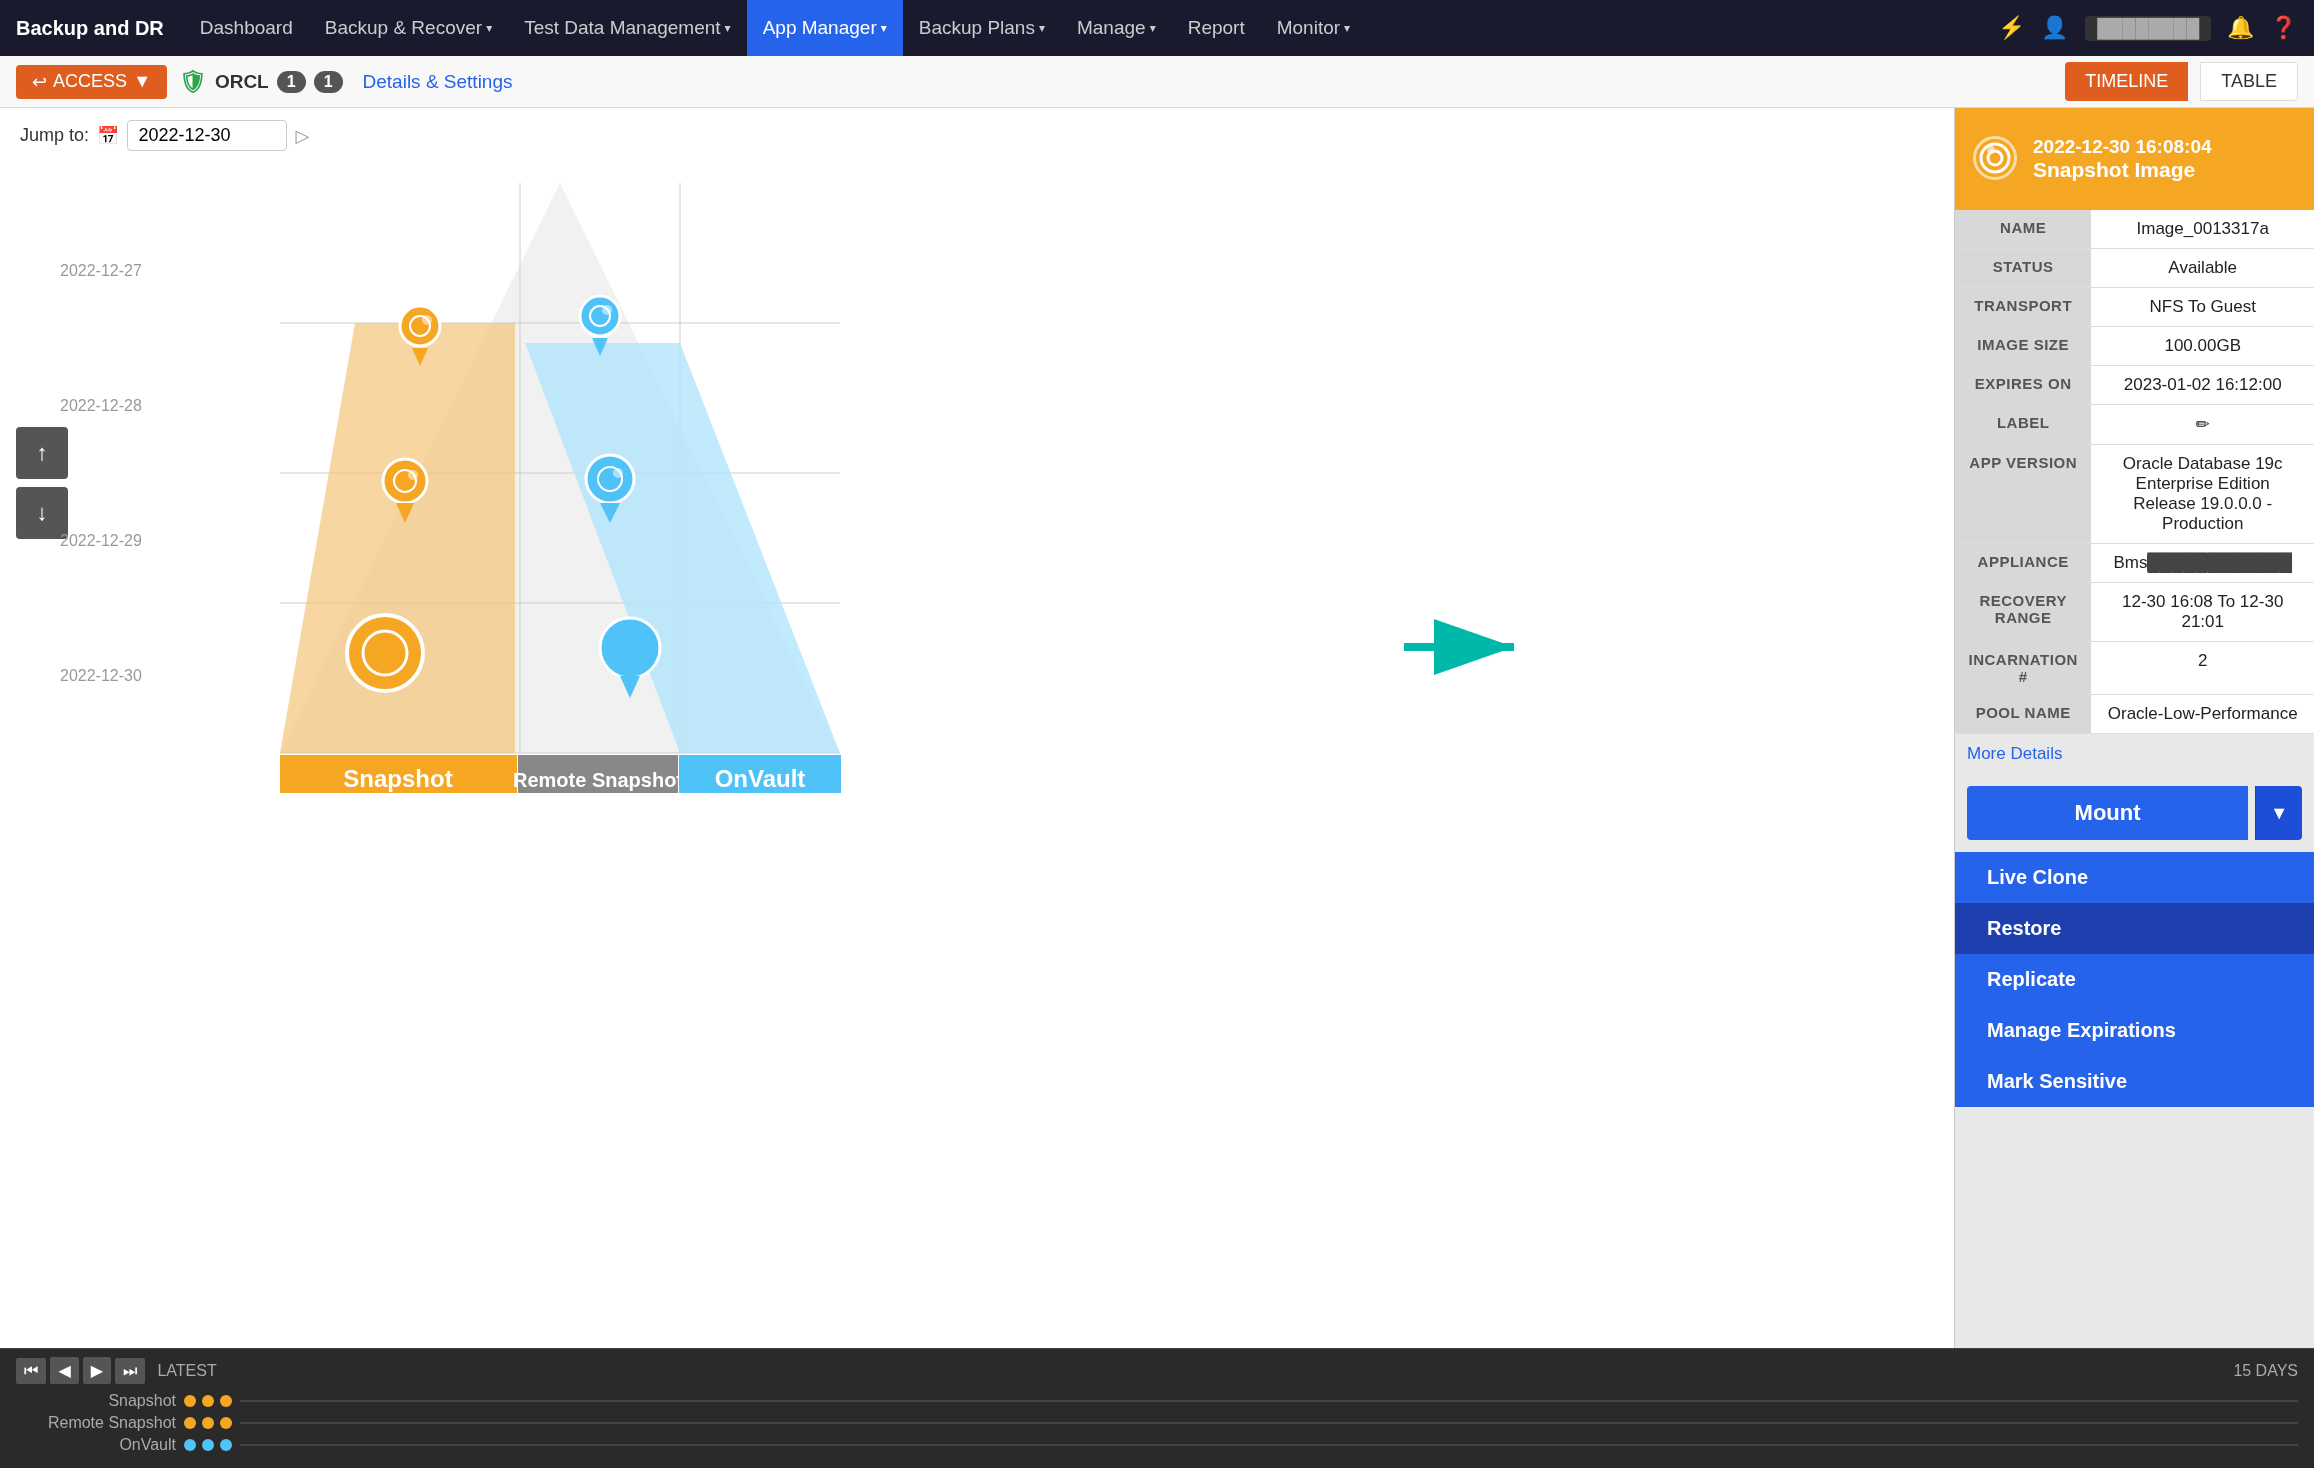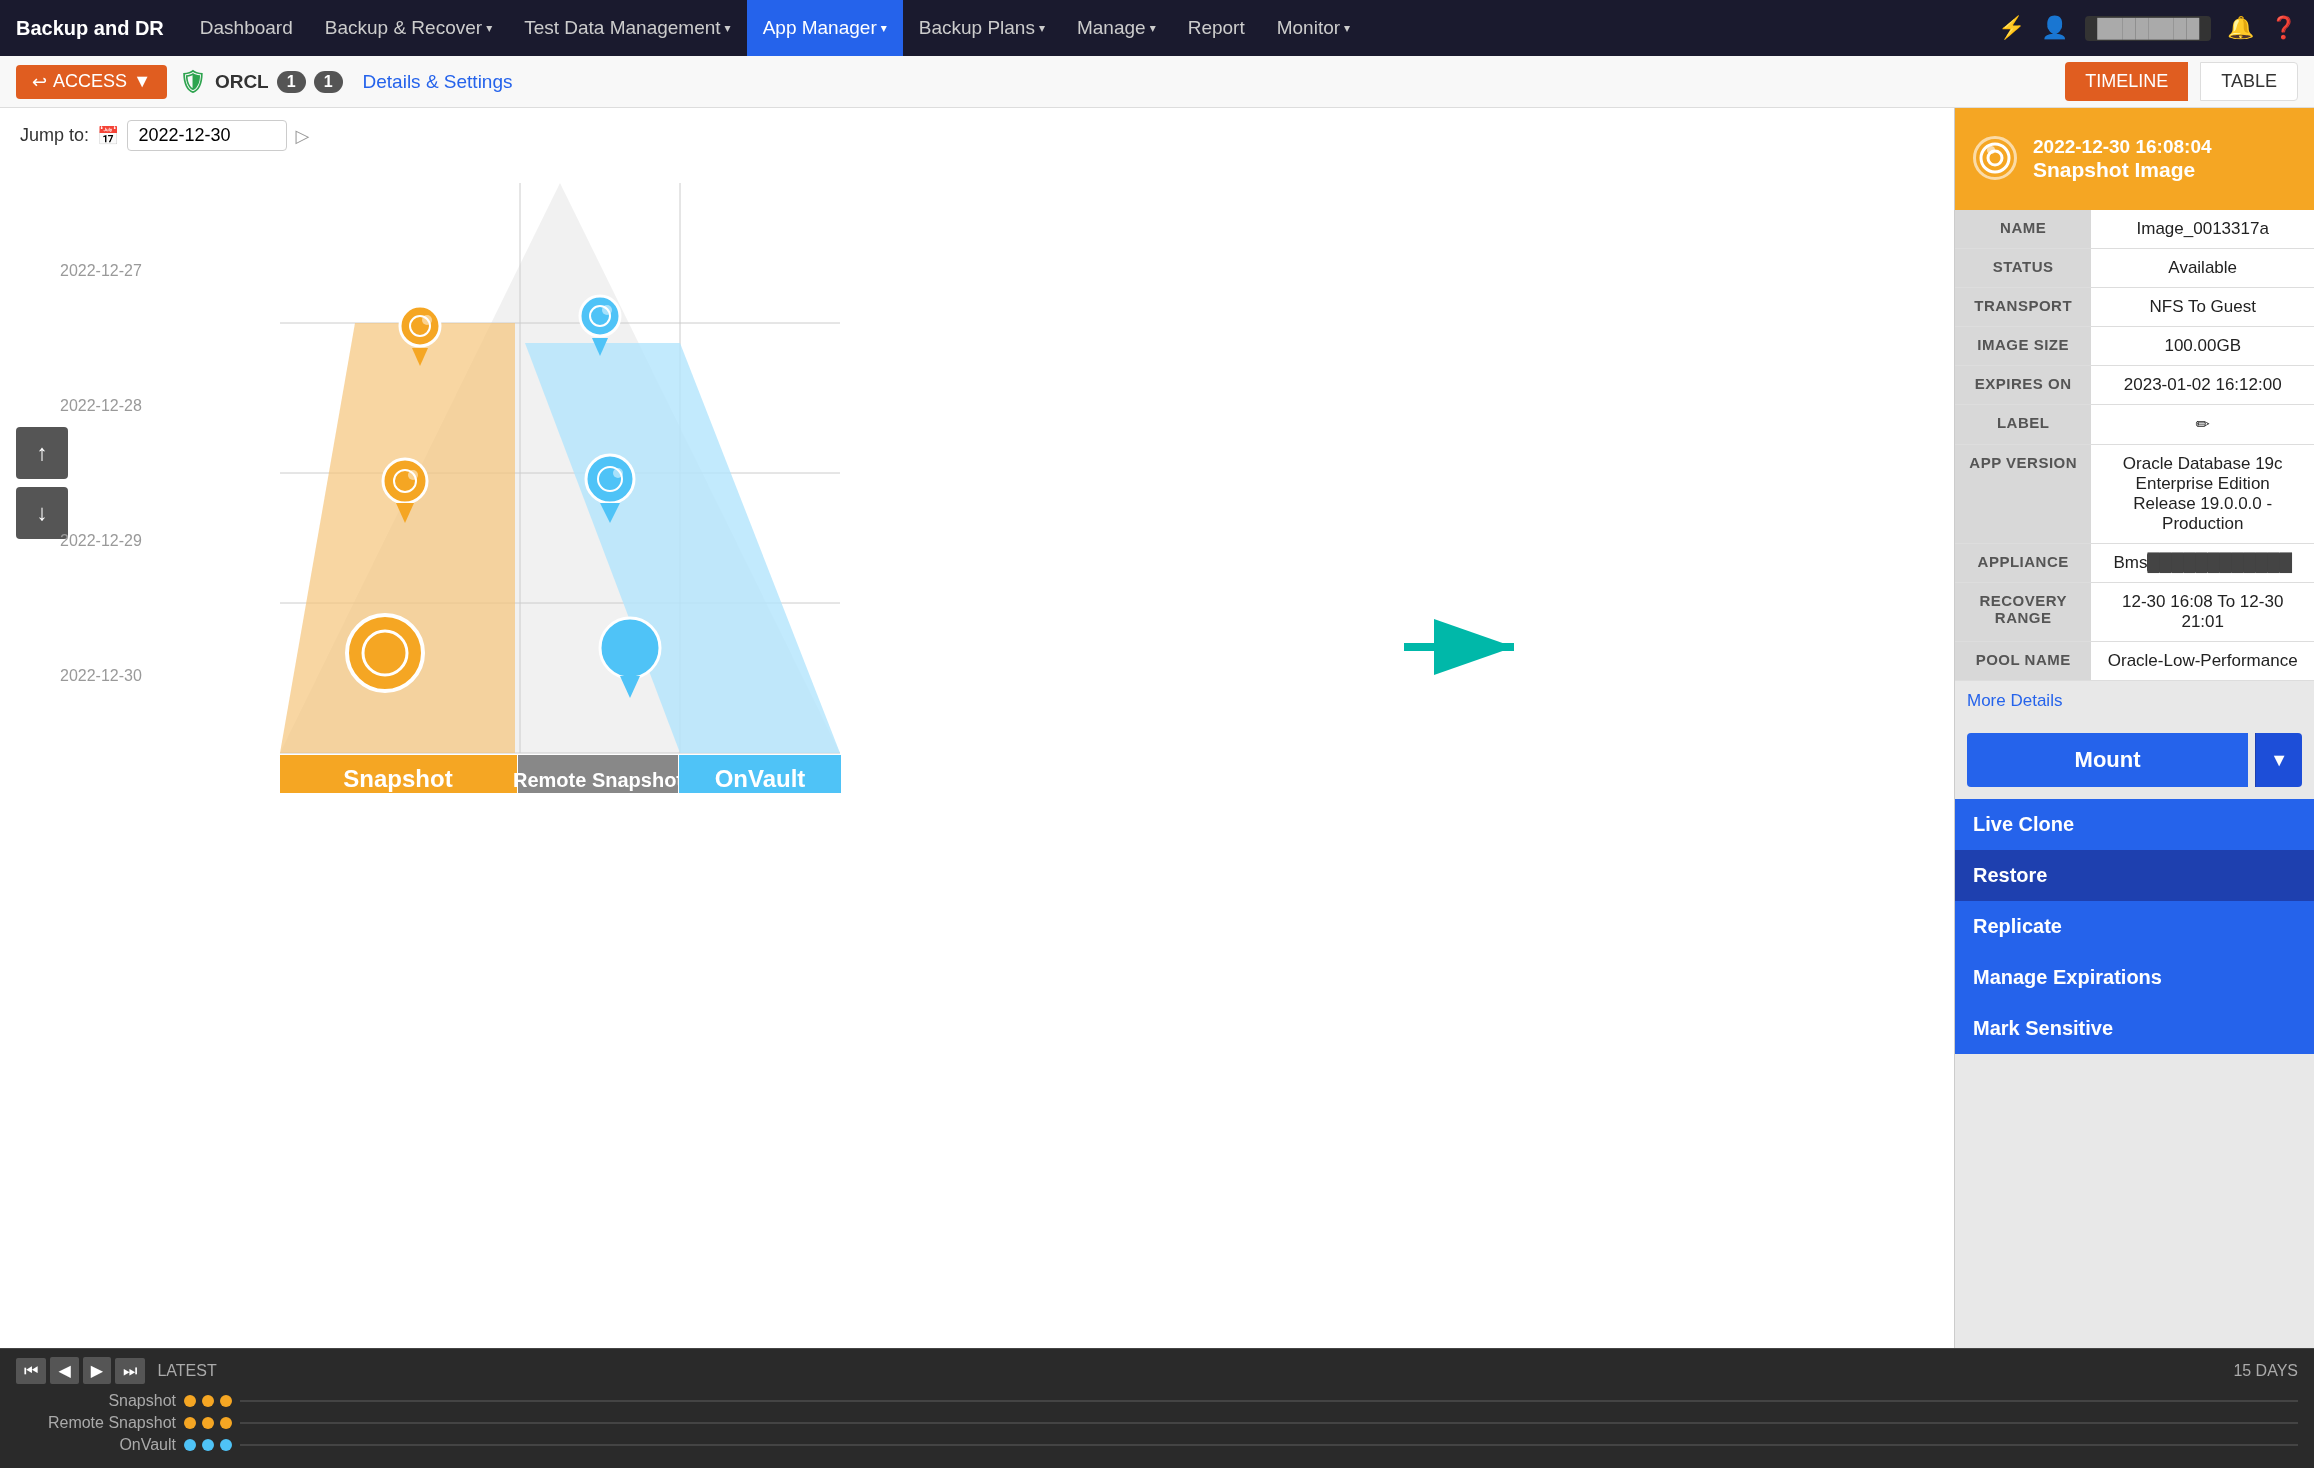--- a/index.html
+++ b/index.html
@@ -137,21 +137,21 @@
       padding: 14px 14px; font-size: 18px; cursor: pointer;
       border-radius: 0 4px 4px 0; border-left: 1px solid #1e40af;
     }
 
     
     .dropdown-menu {
       background: #2563eb; color: white;
       font-size: 20px; width: 100%;
     }
     .dropdown-item {
-      padding: 14px 18px; cursor: pointer; color: white;
+      padding: 14px 32px; cursor: pointer; color: white;
       font-size: 20px; font-weight: bold;
     }
     .dropdown-item.highlighted { background: #1e40af; }
 
     
     .bottom-scrubber {
       height: 120px; background: #2a2a2a;
       border-top: 1px solid #444; padding: 8px 16px;
       position: relative;
     }
@@ -395,20 +395,24 @@
         <td class="info-label">APPLIANCE</td>
         <td class="info-value">
           <span>Bms</span><span style="background:#444;color:#444;border-radius:2px;">████████████</span>
         </td>
       </tr>
       <tr>
         <td class="info-label">RECOVERY RANGE</td>
         <td class="info-value">12-30 16:08 To 12-30 21:01</td>
       </tr>
       <tr>
+        <td class="info-label">INCARNATION #</td>
+        <td class="info-value">2</td>
+      </tr>
+      <tr>
         <td class="info-label">POOL NAME</td>
         <td class="info-value">Oracle-Low-Performance</td>
       </tr>
     </tbody>
       </table>
 
     <a class="more-details">More Details</a>
 
     <div class="mount-section">
       <button class="mount-btn">Mount</button>

